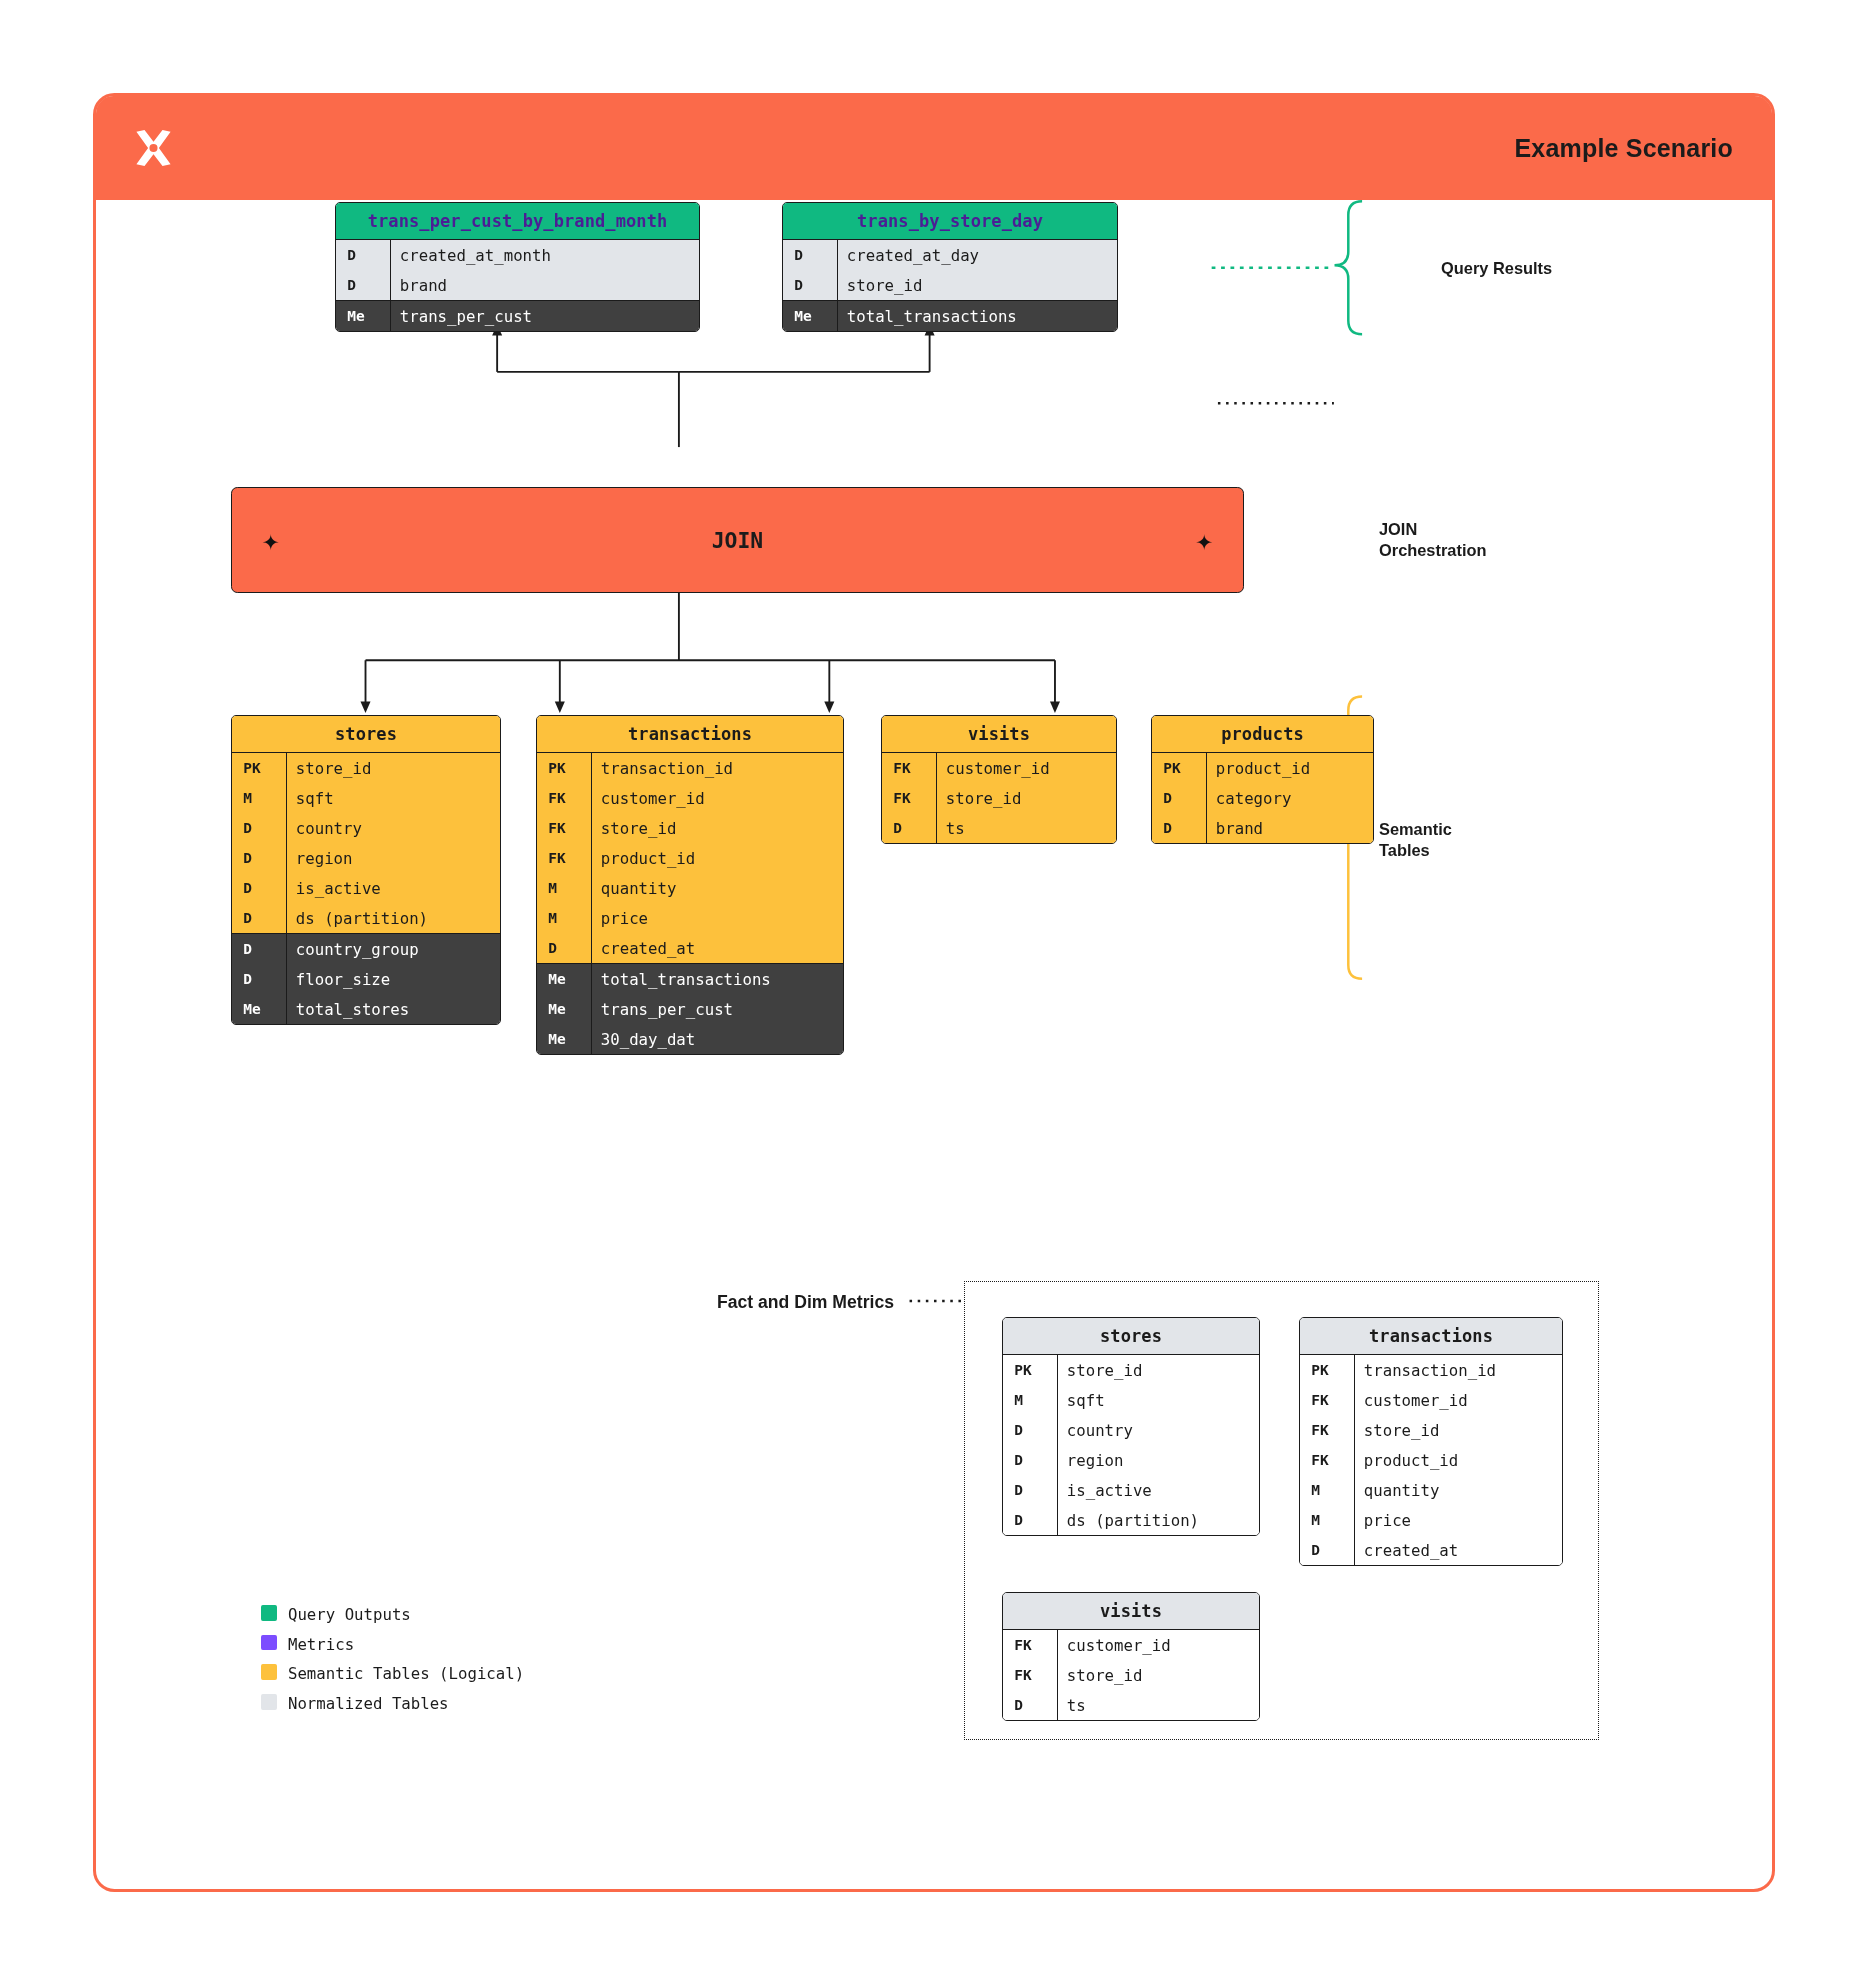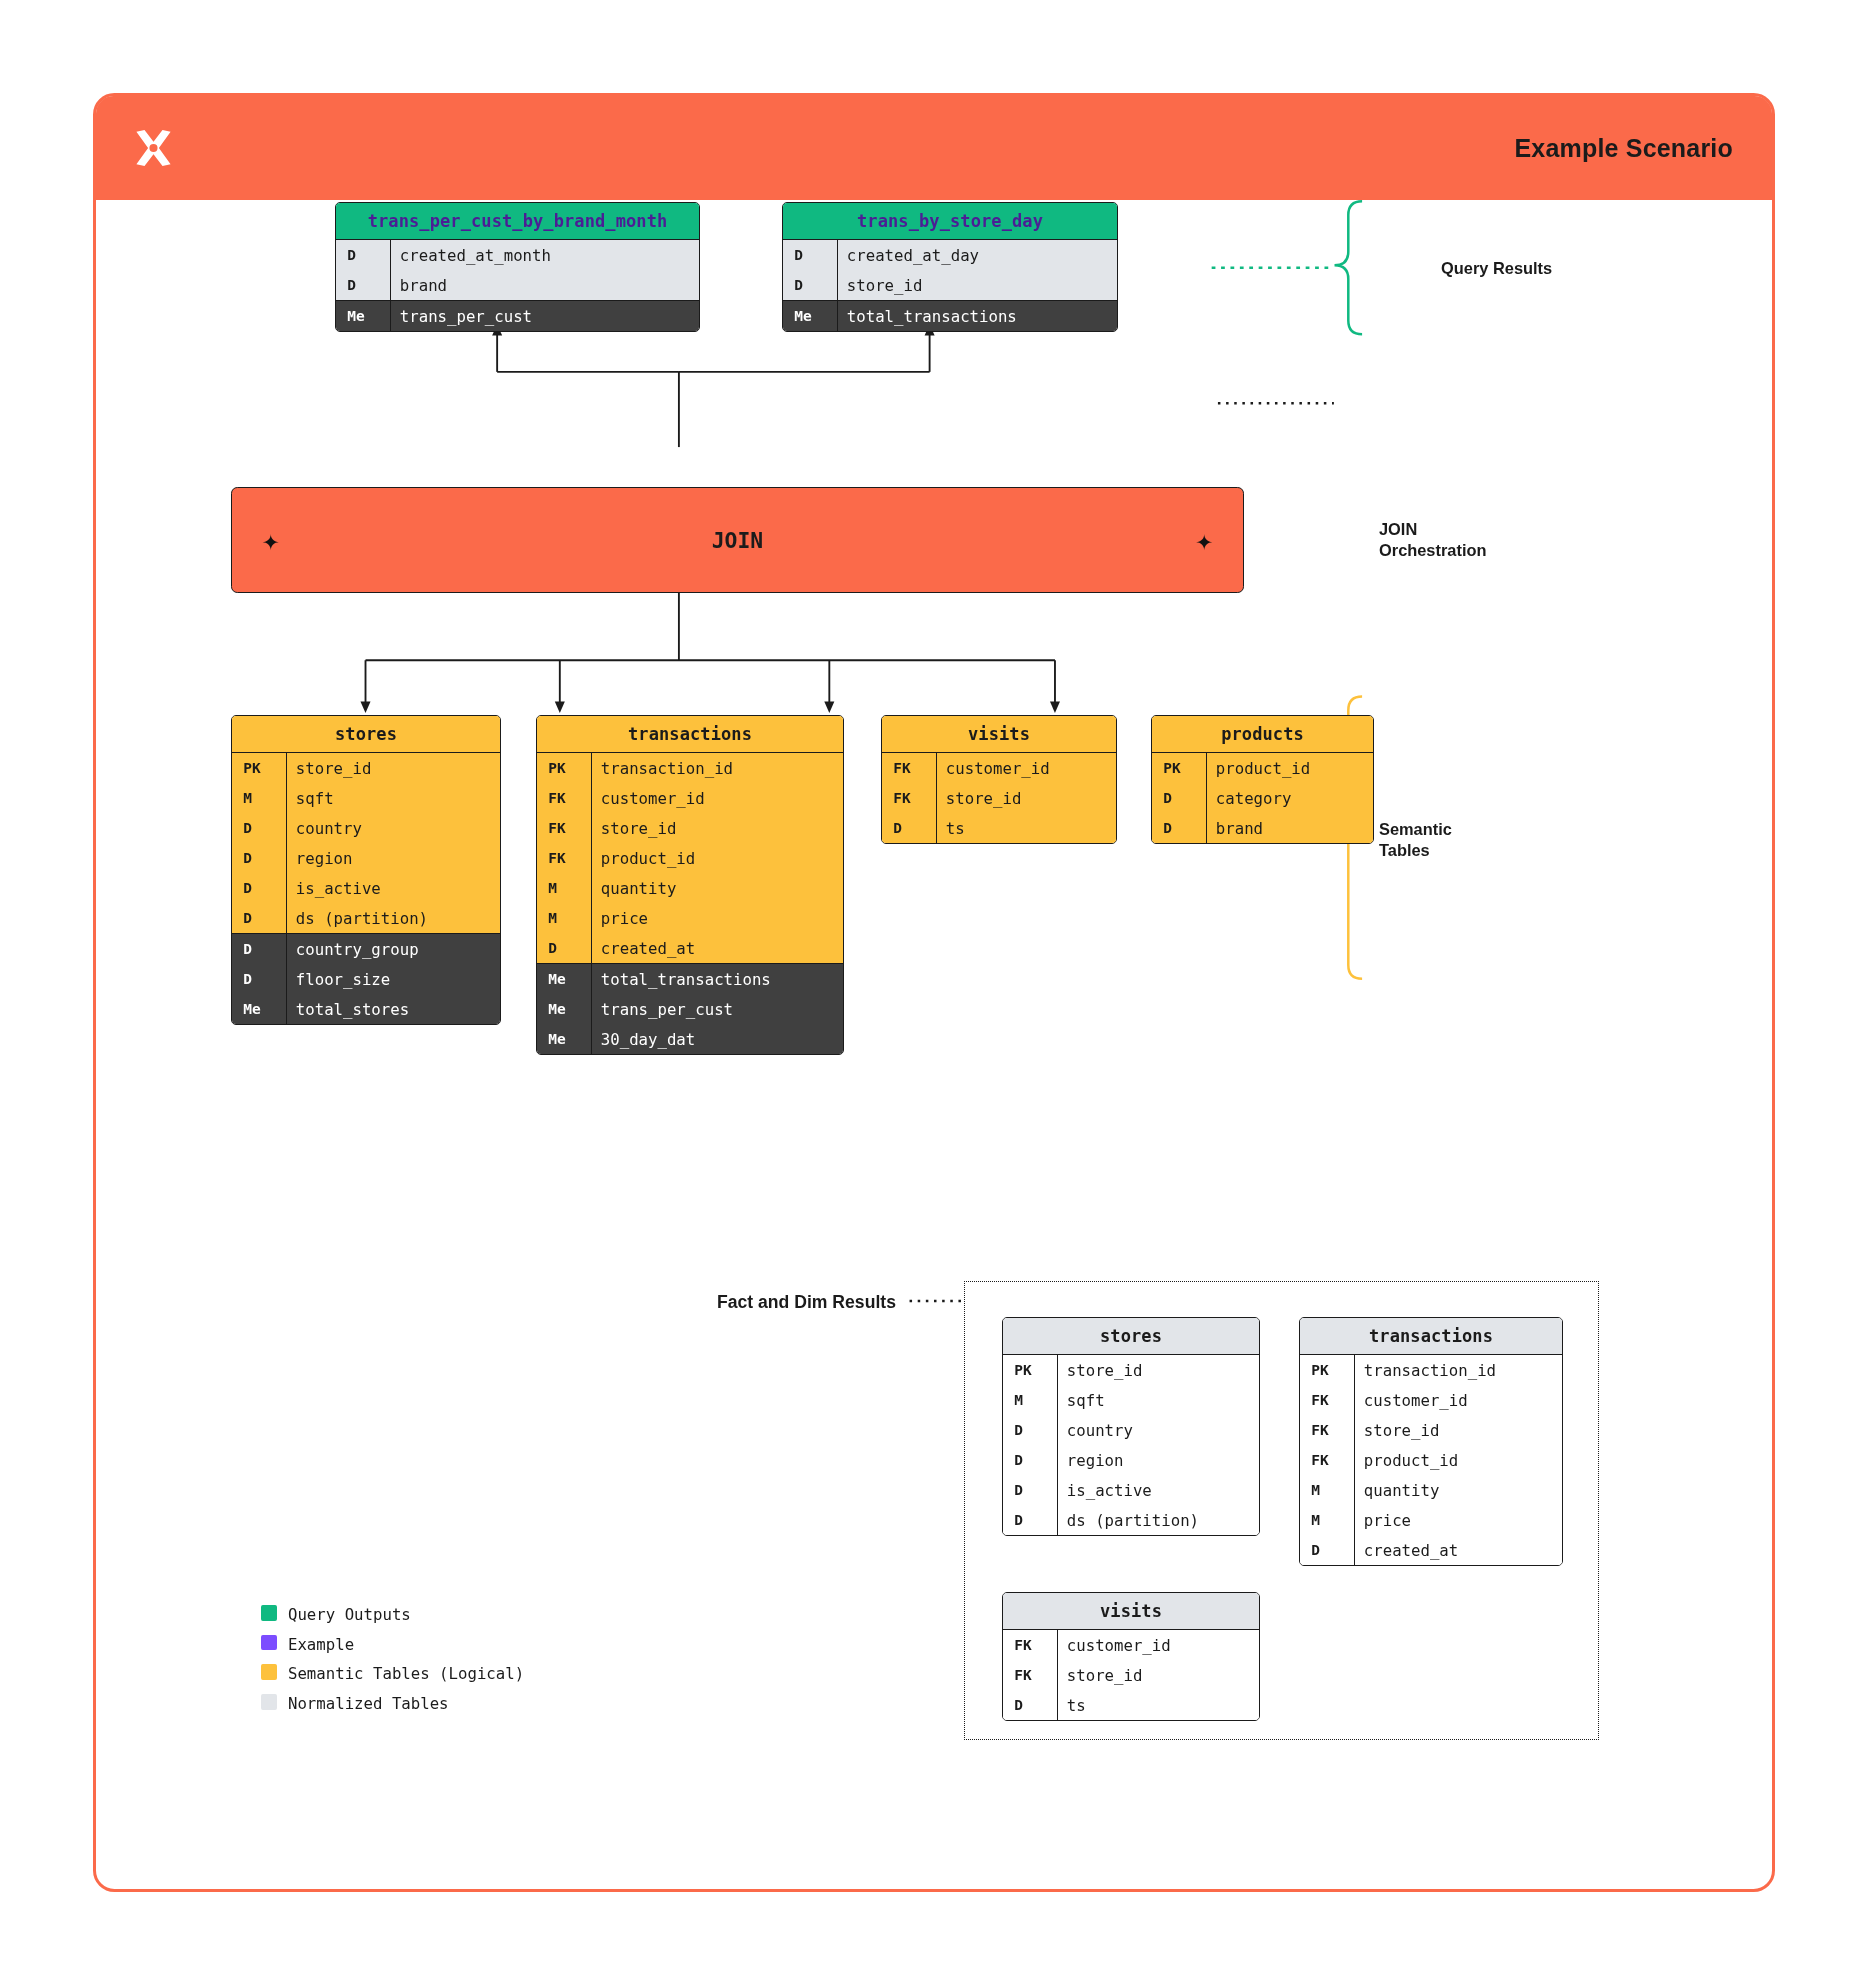--- a/index.html
+++ b/index.html
@@ -388,21 +388,21 @@
   </div>
 
   <div class="bracket-label" style="left:1283px; top:723px;">
     <div>Semantic</div>
     <div>Tables</div>
   </div>
 
   <div class="dashbox" style="left:868px; top:1185px; width:635px; height:459px;"></div>
 
   <div class="fd-label" style="left:621px; top:1196px;">
-    <span>Fact and Dim Results</span>
+    <span>Fact and Dim Metrics</span>
   </div>
 
   <div class="tbl" style="left:906px; top:1221px; width:258px;">
     <div class="hdr grey-hdr">stores</div>
     <div class="grey-body">
       <div class="row">
           <div class="k">PK</div>
           <div class="sep-v"></div>
           <div class="v">store_id</div>
         </div>
@@ -496,21 +496,21 @@
     </div>
   </div>
 
   <div class="legend" style="left:140px; top:1509px;">
     <div class="item">
       <span class="sw" style="background:#10b981;"></span>
       <span class="lbl">Query Outputs</span>
     </div>
     <div class="item">
       <span class="sw" style="background:#7c4dff;"></span>
-      <span class="lbl">Example</span>
+      <span class="lbl">Metrics</span>
     </div>
     <div class="item">
       <span class="sw" style="background:#fdc13c;"></span>
       <span class="lbl">Semantic Tables (Logical)</span>
     </div>
     <div class="item">
       <span class="sw" style="background:#e2e5e9;"></span>
       <span class="lbl">Normalized Tables</span>
     </div>
   </div>

